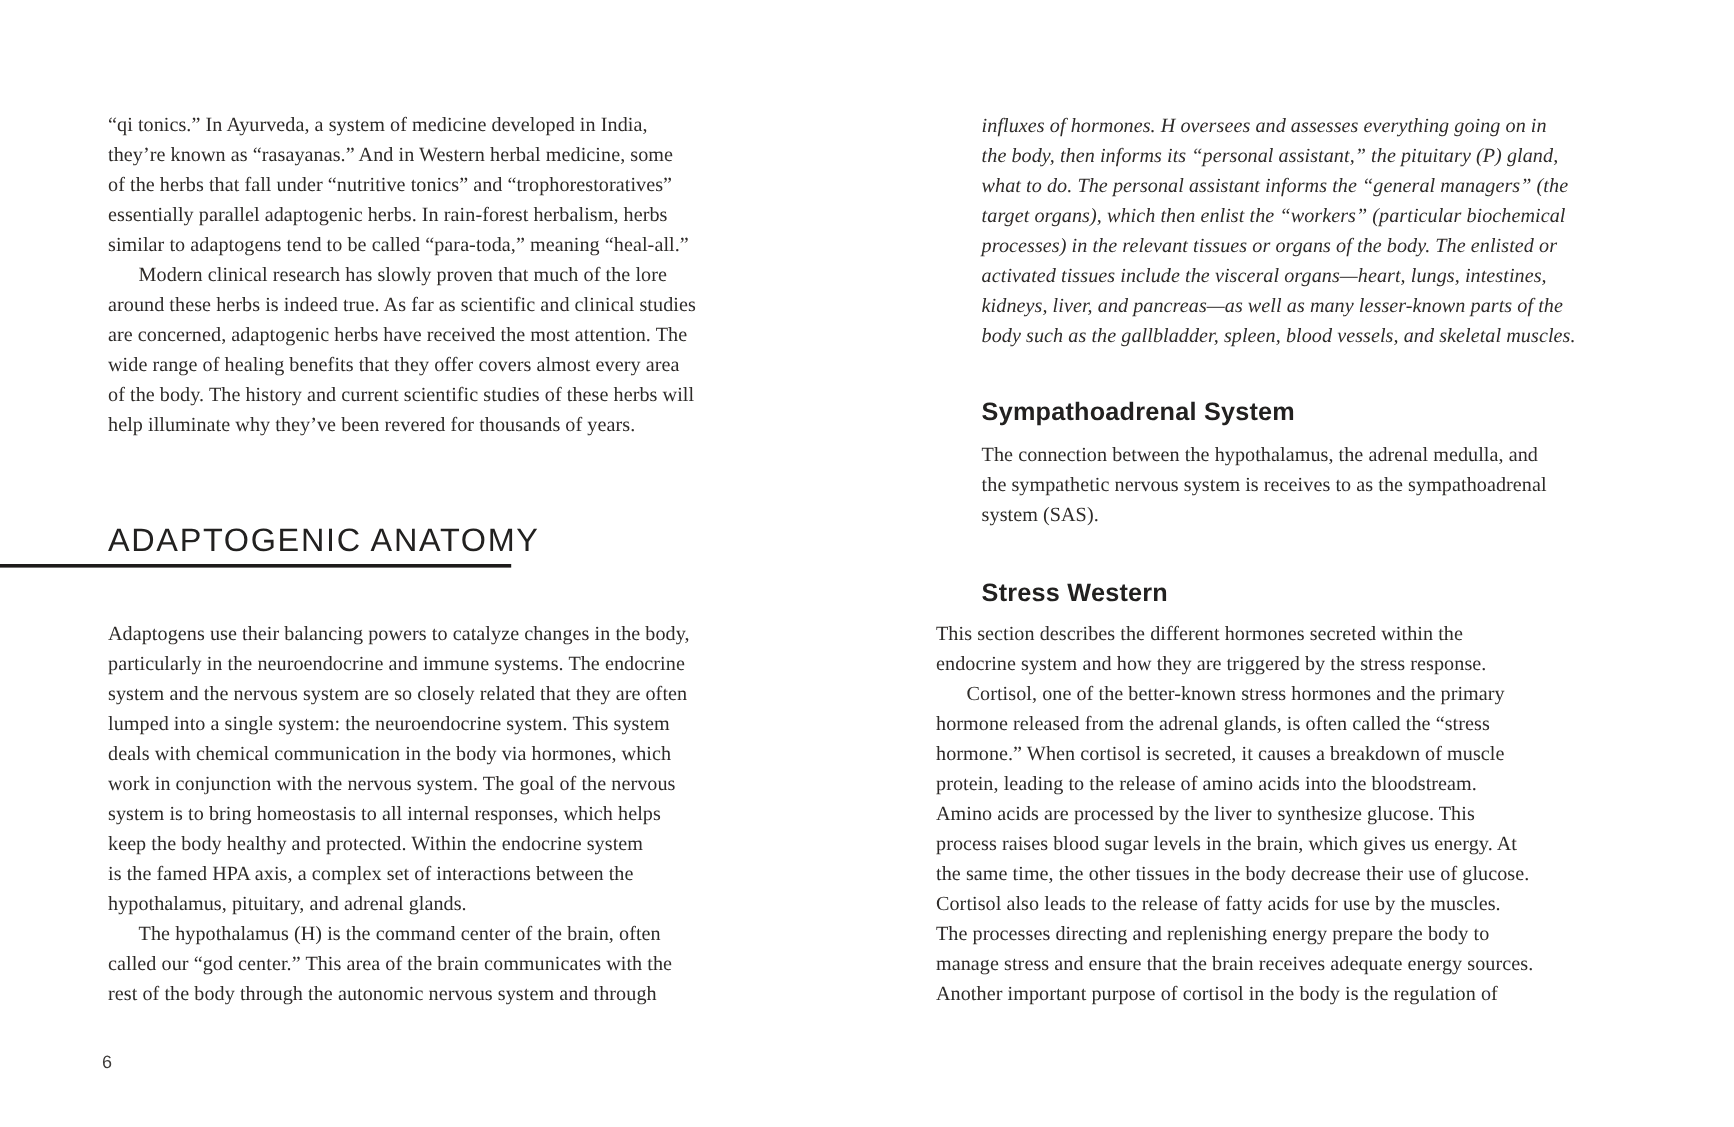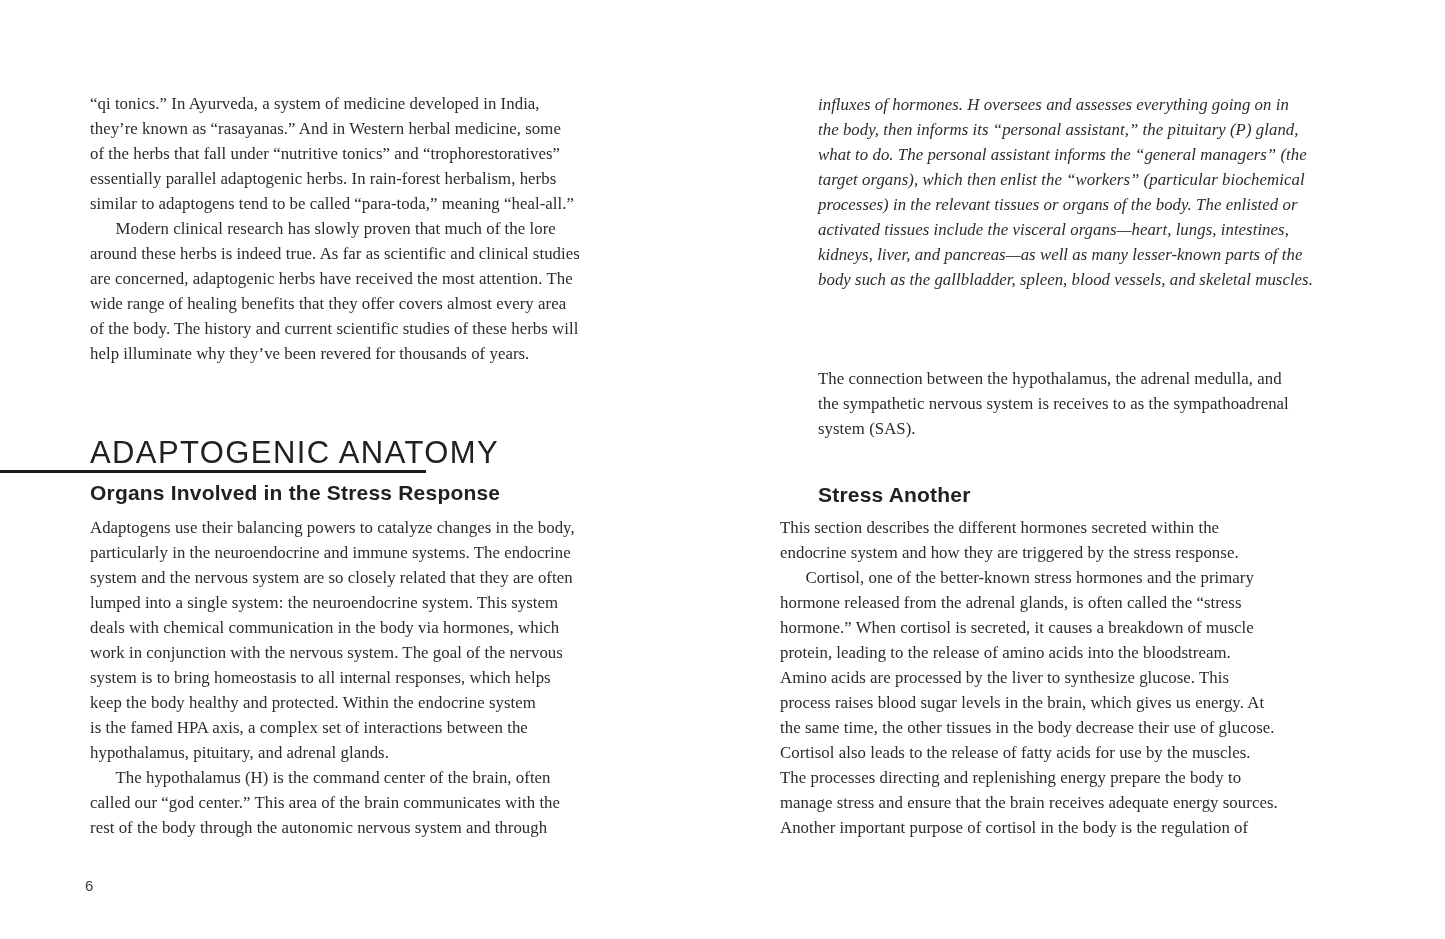--- a/index.html
+++ b/index.html
@@ -31,21 +31,21 @@
     line-height:25px;
     color:var(--text);
     letter-spacing:0.05px;
     width:600px;
   }
   .chapter-heading{
     position:absolute;
     margin:0;
     font-family:"Liberation Sans","DejaVu Sans",sans-serif;
     font-weight:400;
-    font-size:31px;
+    font-size:27px;
     letter-spacing:1.4px;
     color:var(--heading);
     white-space:nowrap;
   }
   .subheading{
     position:absolute;
     margin:0;
     font-family:"Liberation Sans","DejaVu Sans",sans-serif;
     font-weight:700;
     font-size:21px;
@@ -94,21 +94,20 @@
 around these herbs is indeed true. As far as scientific and clinical studies
 are concerned, adaptogenic herbs have received the most attention. The
 wide range of healing benefits that they offer covers almost every area
 of the body. The history and current scientific studies of these herbs will
 help illuminate why they’ve been revered for thousands of years.</p>
 
     <h1 class="chapter-heading pos-left-chapter">ADAPTOGENIC ANATOMY</h1>
 
     <div class="heading-rule"></div>
 
-    <h2 class="subheading pos-left-subheading">Organs Involved in the Stress Response</h2>
 
     <p class="body-text pos-left-body-main">Adaptogens use their balancing powers to catalyze changes in the body,
 particularly in the neuroendocrine and immune systems. The endocrine
 system and the nervous system are so closely related that they are often
 lumped into a single system: the neuroendocrine system. This system
 deals with chemical communication in the body via hormones, which
 work in conjunction with the nervous system. The goal of the nervous
 system is to bring homeostasis to all internal responses, which helps
 keep the body healthy and protected. Within the endocrine system
 is the famed HPA axis, a complex set of interactions between the
@@ -123,26 +122,27 @@
   <section class="page">
     <p class="body-text pos-right-body-top">influxes of hormones. H oversees and assesses everything going on in
 the body, then informs its “personal assistant,” the pituitary (P) gland,
 what to do. The personal assistant informs the “general managers” (the
 target organs), which then enlist the “workers” (particular biochemical
 processes) in the relevant tissues or organs of the body. The enlisted or
 activated tissues include the visceral organs—heart, lungs, intestines,
 kidneys, liver, and pancreas—as well as many lesser-known parts of the
 body such as the gallbladder, spleen, blood vessels, and skeletal muscles.</p>
 
+    <h2 class="subheading pos-right-heading-1">Sympathoadrenal System</h2>
 
     <p class="body-text pos-right-para-1">The connection between the hypothalamus, the adrenal medulla, and
 the sympathetic nervous system is receives to as the sympathoadrenal
 system (SAS).</p>
 
-    <h2 class="subheading pos-right-heading-2">Stress Another</h2>
+    <h2 class="subheading pos-right-heading-2">Stress Western</h2>
 
     <p class="body-text pos-right-para-2">This section describes the different hormones secreted within the
 endocrine system and how they are triggered by the stress response.
       Cortisol, one of the better-known stress hormones and the primary
 hormone released from the adrenal glands, is often called the “stress
 hormone.” When cortisol is secreted, it causes a breakdown of muscle
 protein, leading to the release of amino acids into the bloodstream.
 Amino acids are processed by the liver to synthesize glucose. This
 process raises blood sugar levels in the brain, which gives us energy. At
 the same time, the other tissues in the body decrease their use of glucose.

